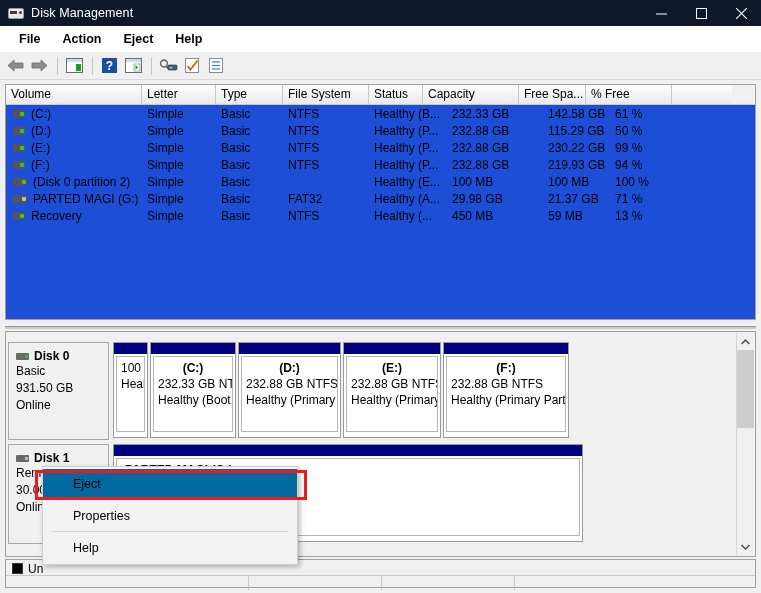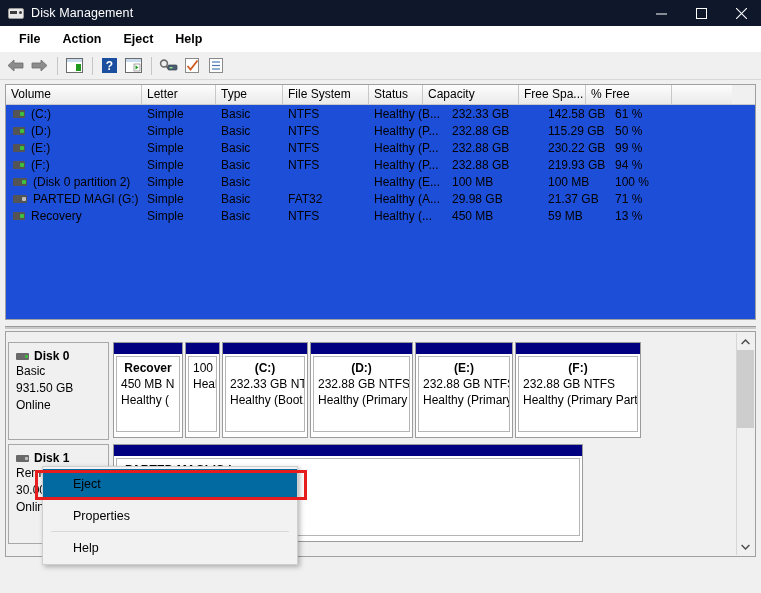--- a/index.html
+++ b/index.html
@@ -374,28 +374,20 @@
             <span class="dicon">
                 <i></i>
               </span>
             <span>Disk 0</span>
           </div>
           <div class="dl">Basic</div>
           <div class="dl">931.50 GB</div>
           <div class="dl">Online</div>
         </div>
         <div class="parts">
-          <div class="part" style="width:70px">
-            <div class="band"></div>
-            <div class="pinner">
-              <div class="pl b">Recover</div>
-              <div class="pl">450 MB N</div>
-              <div class="pl">Healthy (</div>
-            </div>
-          </div>
           <div class="part" style="width:35px">
             <div class="band"></div>
             <div class="pinner">
               <div class="pl b"></div>
               <div class="pl">100 M</div>
               <div class="pl">Healtl</div>
             </div>
           </div>
           <div class="part" style="width:86px">
             <div class="band"></div>
@@ -466,20 +458,34 @@
       </div>
       <div class="thumb"></div>
       <div class="arr" style="position:absolute;bottom:0;left:0">
         <svg width="9" height="6" viewBox="0 0 9 6">
             <path d="M0.6 1 L4.5 5 L8.4 1" fill="none" stroke="#4a4a4a" stroke-width="1.4"></path>
           </svg>
       </div>
     </div>
   </div>
 
+  <div class="legend">
+    <div class="row">
+      <div class="lgitem">
+        <span class="swatch" style="background:#000"></span>
+        <span>Un</span>
+      </div>
+    </div>
+    <div class="cells">
+      <div style="width:243px"></div>
+        <div style="width:133px"></div>
+        <div style="width:133px"></div>
+        <div style="width:240px;border-right:none"></div>
+    </div>
+  </div>
 
   <div class="ctxmenu">
     <div class="ctxitem sel">Eject</div>
     <div class="ctxsep"></div>
     <div class="ctxitem">Properties</div>
     <div class="ctxsep"></div>
     <div class="ctxitem">Help</div>
   </div>
 
   <div class="hl-box"></div>

